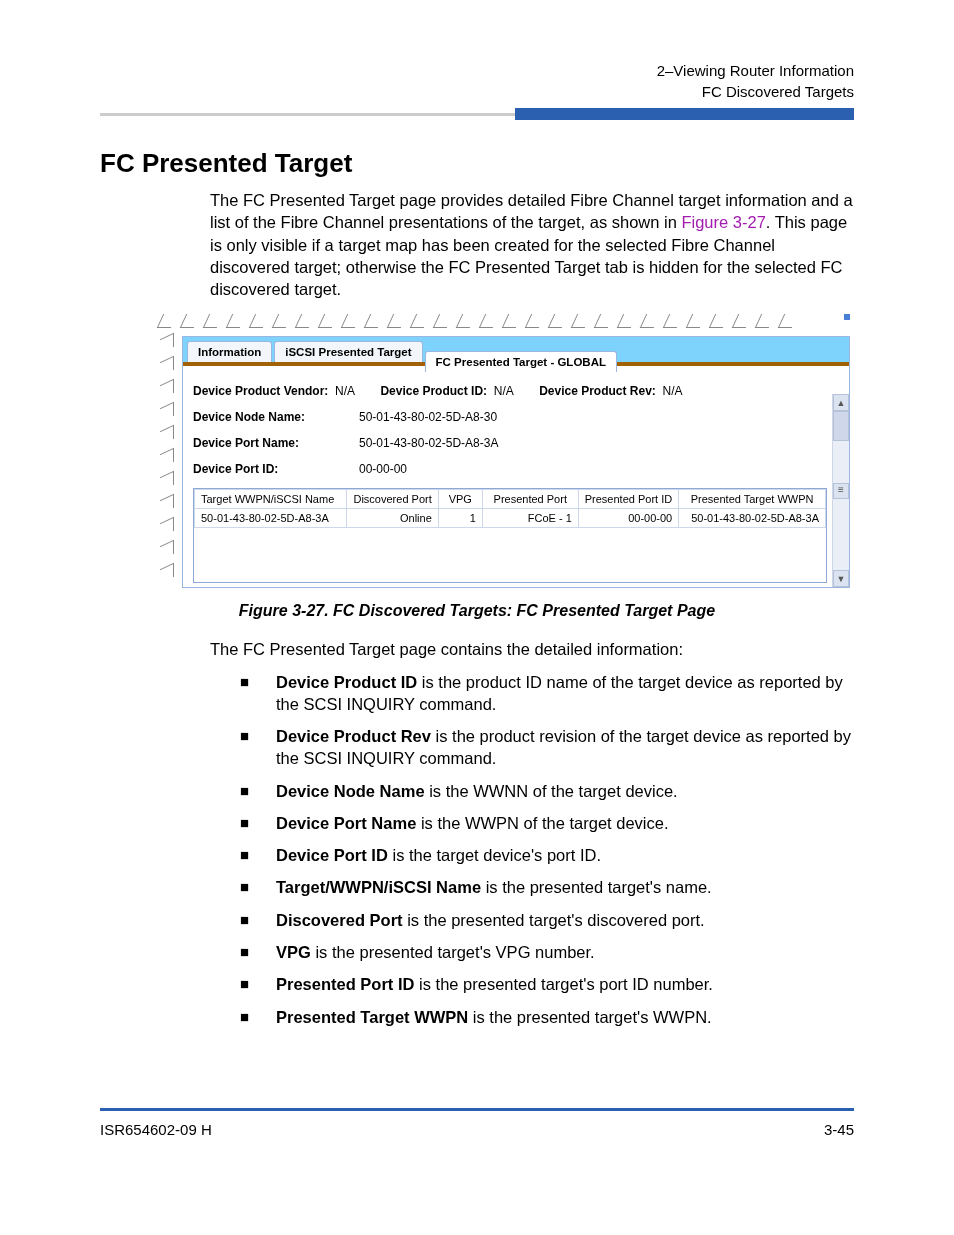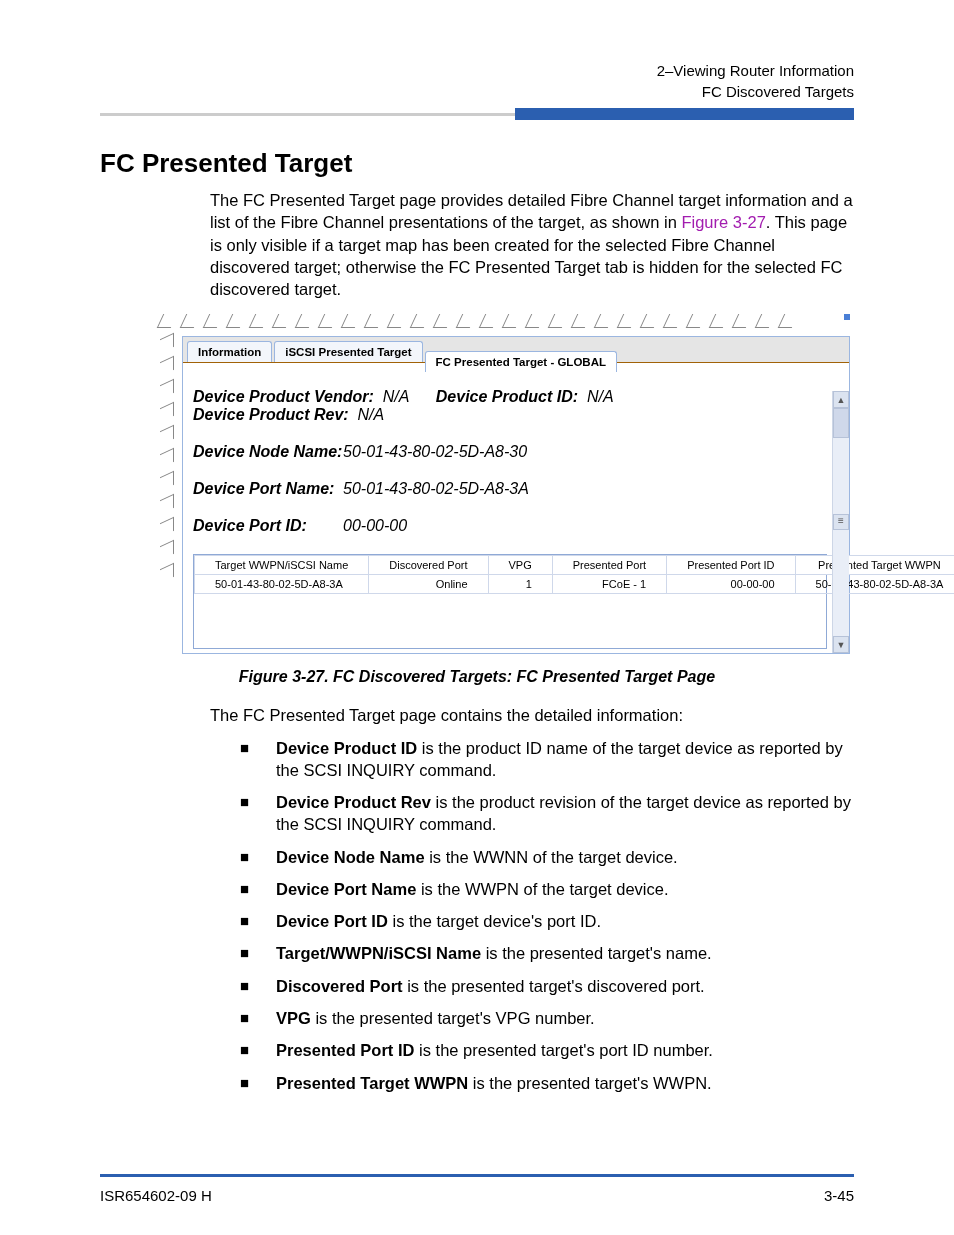--- a/index.html
+++ b/index.html
@@ -59,22 +59,22 @@
   .crop-tr { position:absolute; top:0; right:4px; width:6px; height:6px; background:#4a7fd6; }
   .panel {
     border: 1px solid #9bb6e0;
     background: #fff;
     font-family: Tahoma, Arial, sans-serif;
     font-size: 12px;
     position: relative;
   }
   .tabs {
     display: flex;
-    background: #e5e5e5;
-    border-bottom: 1px solid #a16207;
+    background: #7dd3fc;
+    border-bottom: 4px solid #a16207;
     padding: 4px 4px 0 4px;
     gap: 0;
   }
   .tab {
     padding: 4px 10px;
     border: 1px solid #9bb6e0;
     border-bottom: none;
     background: #f3f6fb;
     margin-right: 2px;
     border-radius: 3px 3px 0 0;
@@ -83,33 +83,33 @@
   }
   .tab.active {
     background: #fff;
     position: relative;
     top: 10px;
   }
   .info-body {
     padding: 6px 10px 4px 10px;
     position: relative;
   }
-  .info-line { font-weight: bold; font-size: 16px; margin: 19px 0; font-style: italic; }
+  .info-line { font-weight: bold; font-size: 12px; margin: 12px 0; }
   .info-line .val { font-weight: normal; }
-  .info-line .lbl { display:inline-block; width:150px; }
+  .info-line .lbl { display:inline-block; width:166px; }
   .prod-line .group { display:inline-block; margin-right:22px; }
   .grid {
     border: 1px solid #8fa9d6;
     margin: 6px 0 0 0;
     font-size: 11px;
   }
   .grid table { border-collapse: collapse; width: 100%; }
   .grid th, .grid td {
     border: 1px solid #cfd8ea;
-    padding: 3px 20px;
+    padding: 3px 6px;
     text-align: right;
     font-weight: normal;
     white-space: nowrap;
   }
   .grid th { background: #fff; text-align:center; font-weight:normal; }
   .grid td:first-child, .grid th:first-child { text-align:left; }
   .scrollbar {
     position: absolute;
     right: 0; top: 28px; bottom: 0; width: 17px;
     background: #e9eef7;

